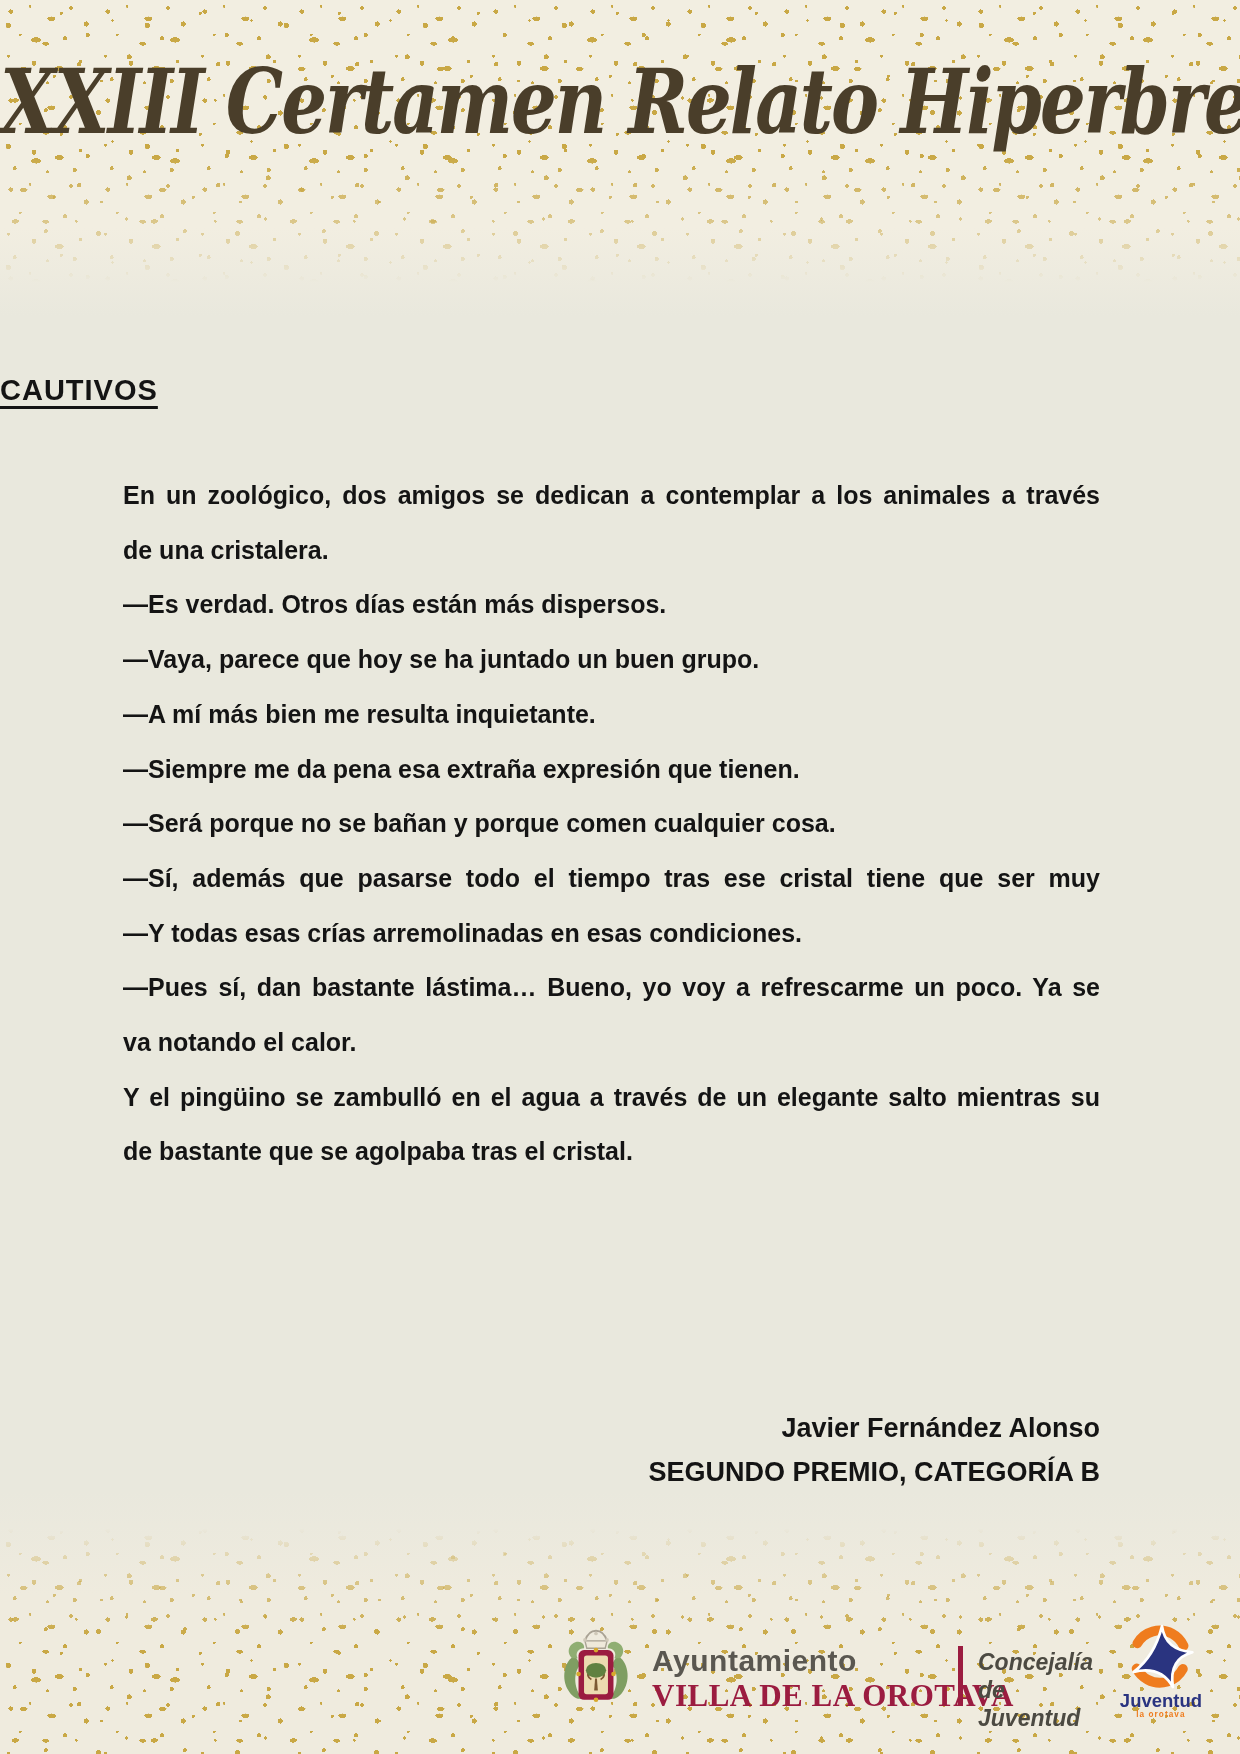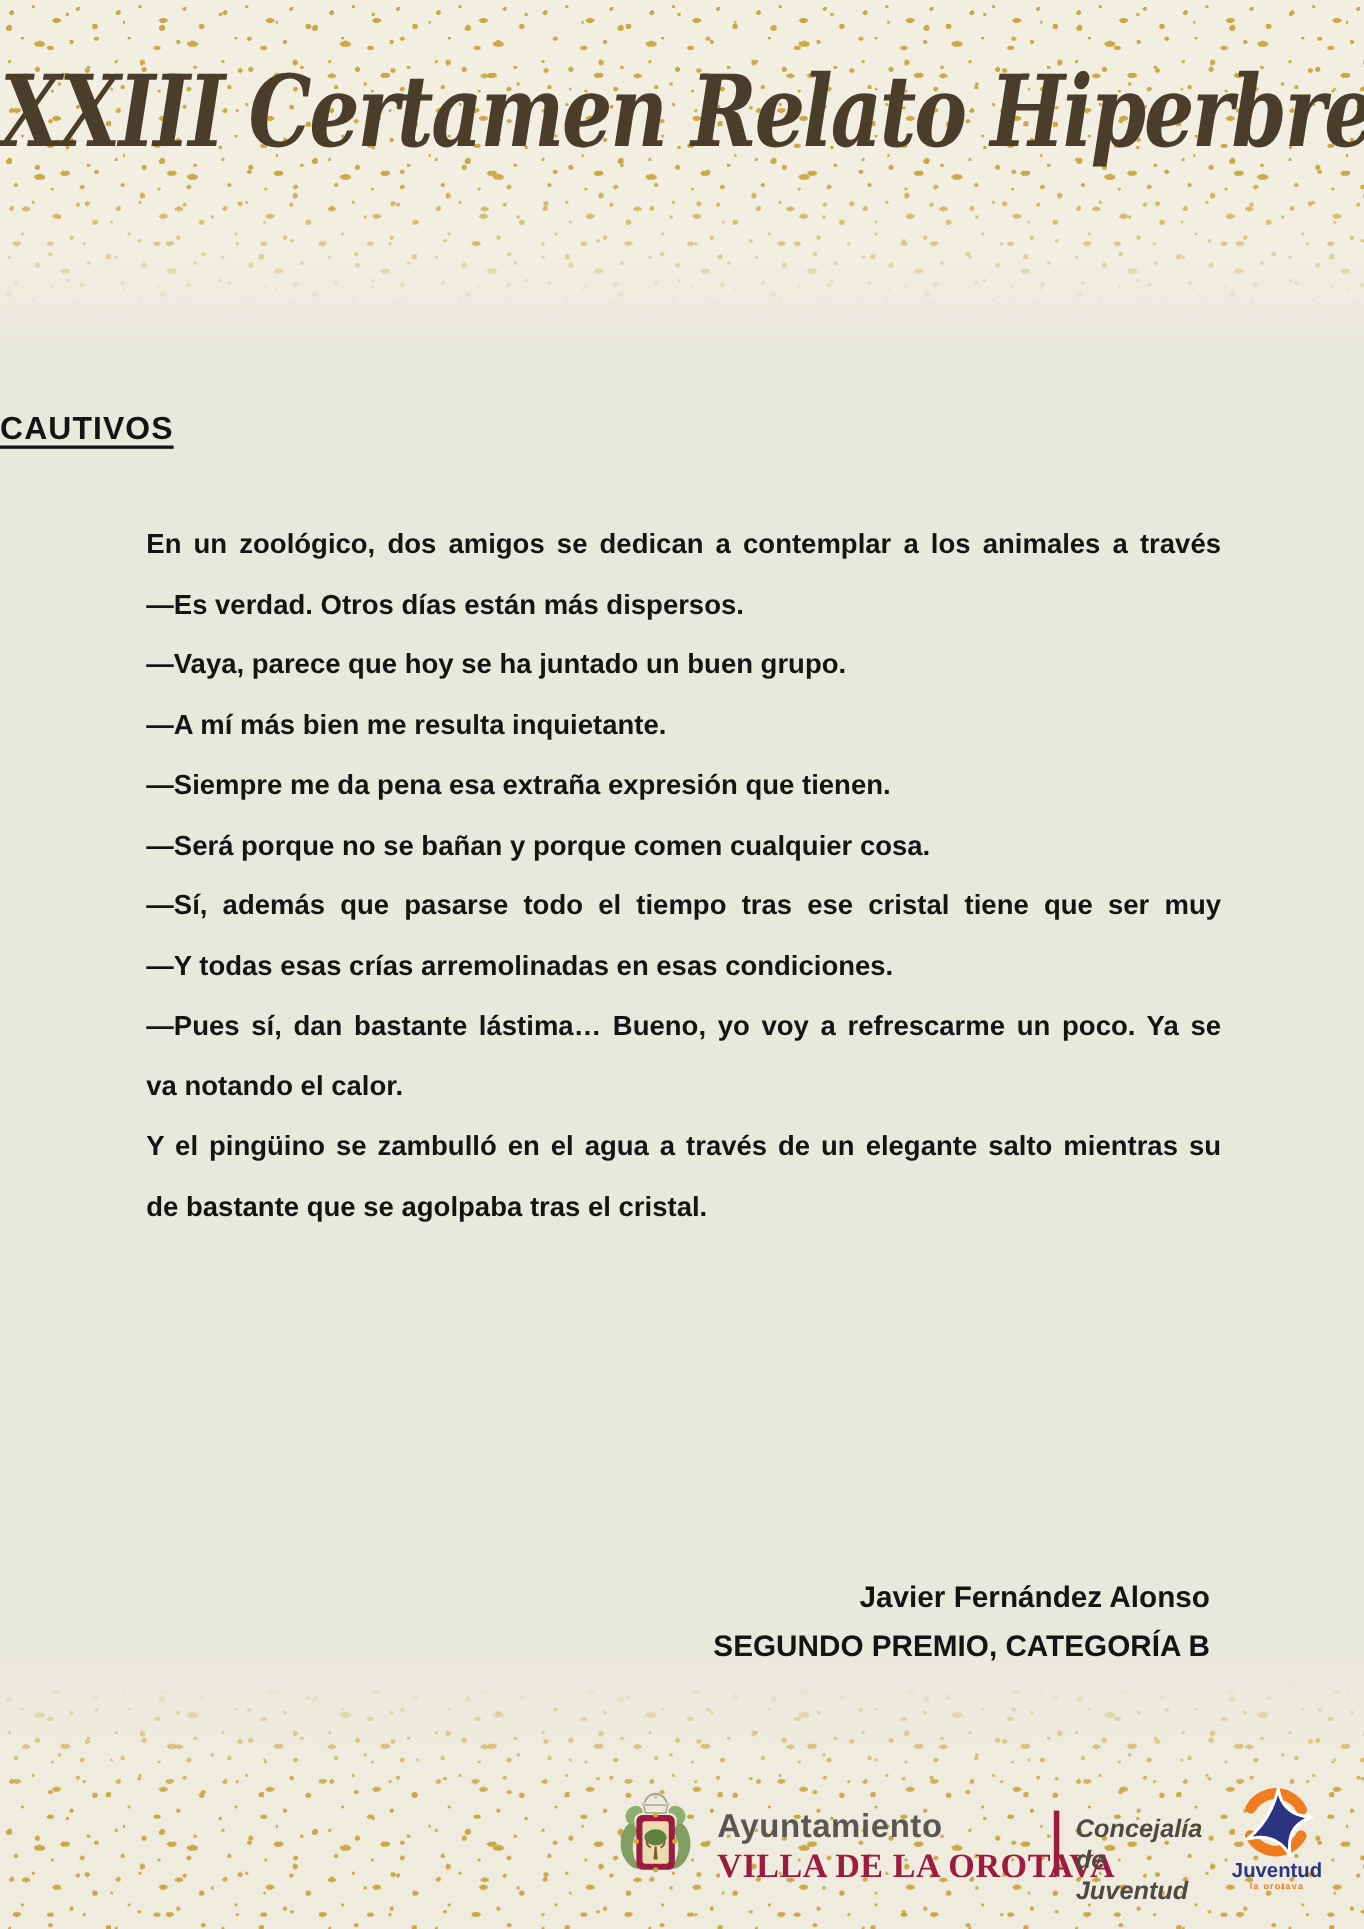--- a/index.html
+++ b/index.html
@@ -81,30 +81,30 @@
     transform:scaleY(1.25);transform-origin:top center;
   }
 
   
   .story-title{
     position:absolute;top:374px;left:0;width:100%;
     text-align:left;font-size:29px;font-weight:bold;letter-spacing:1px;
     color:var(--ink);
     text-decoration:underline;text-decoration-thickness:2.5px;text-underline-offset:6px;
   }
-  .story-body{position:absolute;left:133px;top:468px;width:977px;}
+  .story-body{position:absolute;left:123px;top:468px;width:977px;}
   .story-line{
     font-size:25px;font-weight:bold;line-height:54.7px;color:var(--ink);
     white-space:nowrap;
   }
   .story-line.just{white-space:normal;text-align:justify;text-align-last:justify;}
 
   .credits{
     position:absolute;top:1406px;right:140px;
-    text-align:right;font-size:27px;font-weight:bold;line-height:44px;color:var(--ink);margin-top:24px;
+    text-align:right;font-size:27px;font-weight:bold;line-height:44px;color:var(--ink);
   }
 
   
   .footer-logos{position:absolute;left:0;top:1624px;width:1112px;height:110px;z-index:3;}
   .coat-of-arms{position:absolute;left:552px;top:4px;width:88px;height:92px;}
   .org-block{position:absolute;left:652px;top:22px;line-height:1;}
   .org-name{font-size:30px;font-weight:bold;color:var(--gray-org);letter-spacing:.5px;}
   .org-place{margin-top:4px;font-family:"Liberation Serif",serif;font-size:31px;font-weight:bold;color:var(--maroon);letter-spacing:.5px;}
   .footer-divider{position:absolute;left:958px;top:22px;width:5px;height:60px;background:var(--maroon);}
   .dept-block{position:absolute;left:978px;top:24px;font-style:italic;font-size:23px;font-weight:bold;color:var(--gray-dept);line-height:28px;}
@@ -120,20 +120,21 @@
 
   <div class="speckle speckle-a speckle-bottom"></div>
   <div class="speckle speckle-b speckle-bottom"></div>
 
   <div class="header-title">XXIII Certamen Relato Hiperbreve</div>
 
   <div class="story-title">CAUTIVOS</div>
 
   <div class="story-body">
       <div class="story-line just">En un zoológico, dos amigos se dedican a contemplar a los animales a través</div>
+      <div class="story-line">de una cristalera.</div>
       <div class="story-line">—Es verdad. Otros días están más dispersos.</div>
       <div class="story-line">—Vaya, parece que hoy se ha juntado un buen grupo.</div>
       <div class="story-line">—A mí más bien me resulta inquietante.</div>
       <div class="story-line">—Siempre me da pena esa extraña expresión que tienen.</div>
       <div class="story-line">—Será porque no se bañan y porque comen cualquier cosa.</div>
       <div class="story-line just">—Sí, además que pasarse todo el tiempo tras ese cristal tiene que ser muy</div>
       <div class="story-line">—Y todas esas crías arremolinadas en esas condiciones.</div>
       <div class="story-line just">—Pues sí, dan bastante lástima… Bueno, yo voy a refrescarme un poco. Ya se</div>
       <div class="story-line">va notando el calor.</div>
       <div class="story-line just">Y el pingüino se zambulló en el agua a través de un elegante salto mientras su</div>

